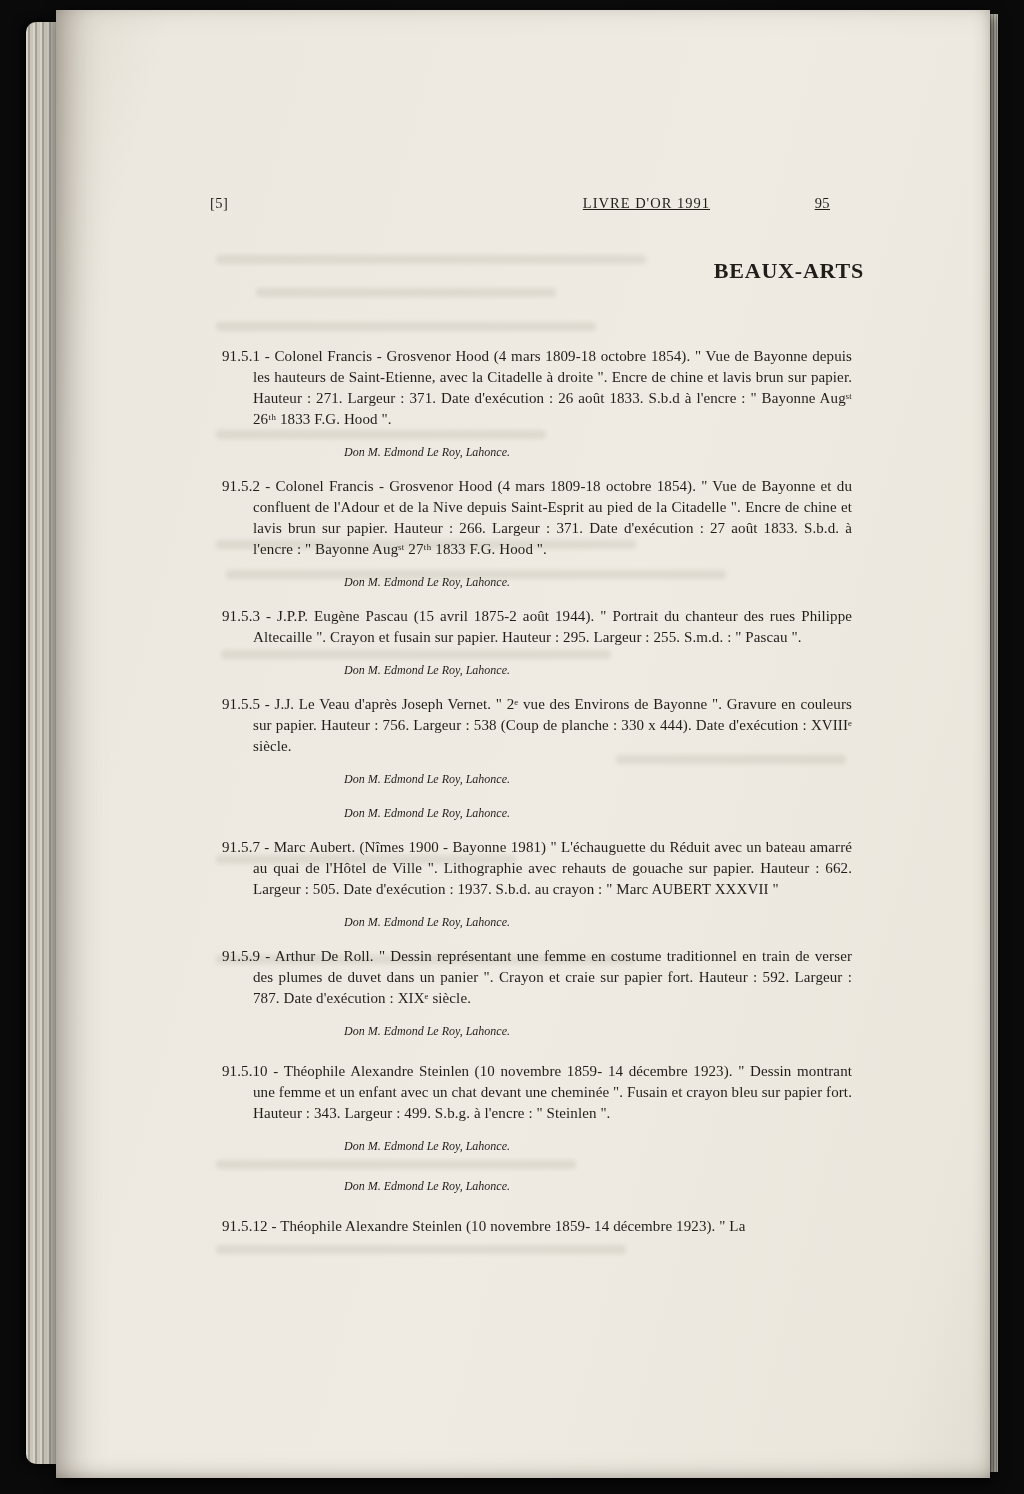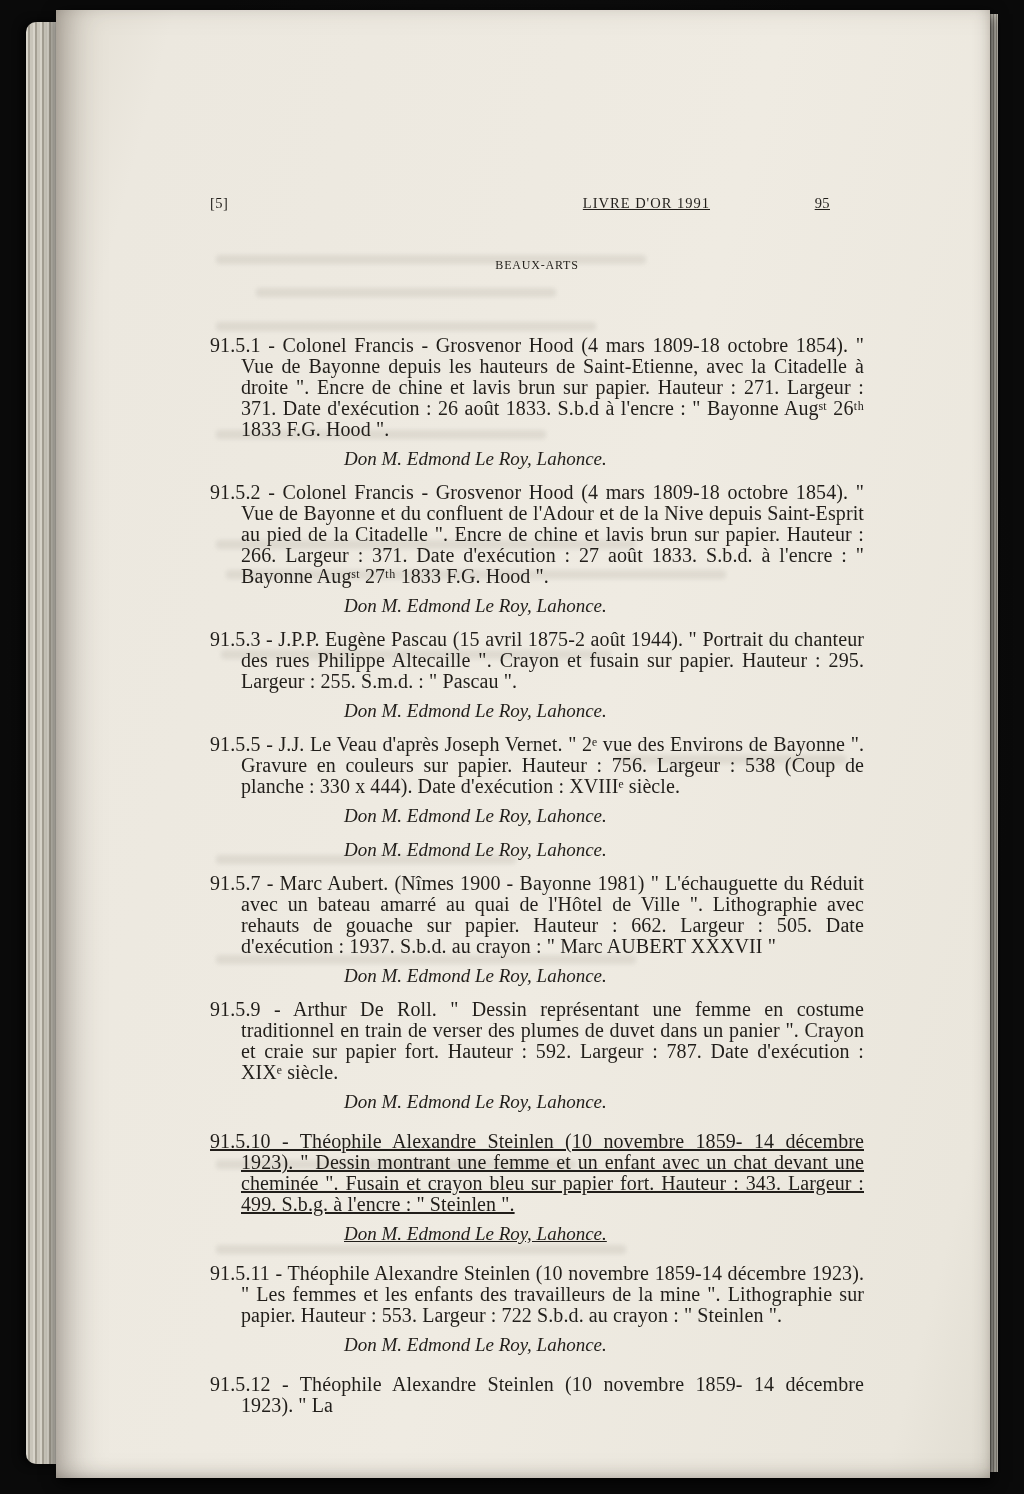--- a/index.html
+++ b/index.html
@@ -59,39 +59,39 @@
   .page-header{
     display:flex;align-items:baseline;
     font-size:14.5px;letter-spacing:.4px;
     padding-right:34px;
     margin-bottom:46px;
   }
   .page-header .bracket{width:120px;}
   .page-header .running-title{flex:1;text-align:right;letter-spacing:1px;text-decoration:underline;}
   .page-header .folio{width:120px;text-align:right;text-decoration:underline;}
   .section-title{
-    text-align:center;
-    font-weight:normal;
-    font-size:12px;
+    text-align:right;
+    font-weight:bold;
+    font-size:22px;
     letter-spacing:.8px;
     margin:0 0 62px 0;
   }
   .entry{margin-bottom:13px;}
   .entry-text{
-    margin:0;
-    font-size:20px;
+    margin:12px;
+    font-size:15px;
     line-height:21px;
     text-align:justify;
     padding-left:31px;
     text-indent:-31px;
     letter-spacing:.1px;
   }
   .donor{
     margin:8px;
-    font-size:19px;
+    font-size:12px;
     line-height:21px;
     font-style:italic;
     margin-left:134px;
   }
 </style>
 </head>
 <body>
 
 <div class="book-bg"></div>
 <div class="left-edges"></div>
@@ -149,27 +149,26 @@
     <div class="entry">
       <p class="entry-text">91.5.7 - Marc Aubert. (Nîmes 1900 - Bayonne 1981) " L'échauguette du Réduit avec un bateau amarré au quai de l'Hôtel de Ville ". Lithographie avec rehauts de gouache sur papier. Hauteur : 662. Largeur : 505. Date d'exécution : 1937. S.b.d. au crayon : " Marc AUBERT XXXVII "</p>
       <p class="donor">Don M. Edmond Le Roy, Lahonce.</p>
     </div>
 
     <div class="entry">
       <p class="entry-text">91.5.9 - Arthur De Roll. " Dessin représentant une femme en costume traditionnel en train de verser des plumes de duvet dans un panier ". Crayon et craie sur papier fort. Hauteur : 592. Largeur : 787. Date d'exécution : XIXᵉ siècle.</p>
       <p class="donor">Don M. Edmond Le Roy, Lahonce.</p>
     </div>
 
-    <div class="entry" style="margin-top:19px;text-decoration:underline;">
+    <div class="entry" style="margin-top:19px;">
       <p class="entry-text">91.5.10 - Théophile Alexandre Steinlen (10 novembre 1859- 14 décembre 1923). " Dessin montrant une femme et un enfant avec un chat devant une cheminée ". Fusain et crayon bleu sur papier fort. Hauteur : 343. Largeur : 499. S.b.g. à l'encre : " Steinlen ".</p>
       <p class="donor">Don M. Edmond Le Roy, Lahonce.</p>
     </div>
 
     <div class="entry" style="margin-top:19px;">
-      <p class="entry-text">91.5.11 - Théophile Alexandre Steinlen (10 novembre 1859-14 décembre 1923). " Les femmes et les enfants des travailleurs de la mine ". Lithographie sur papier. Hauteur : 553. Largeur : 722 S.b.d. au crayon : " Steinlen ".</p>
       <p class="donor">Don M. Edmond Le Roy, Lahonce.</p>
     </div>
 
     <div class="entry" style="margin-top:19px;">
       <p class="entry-text">91.5.12 - Théophile Alexandre Steinlen (10 novembre 1859- 14 décembre 1923). " La</p>
     </div>
 
   </div>
 </div>
 

